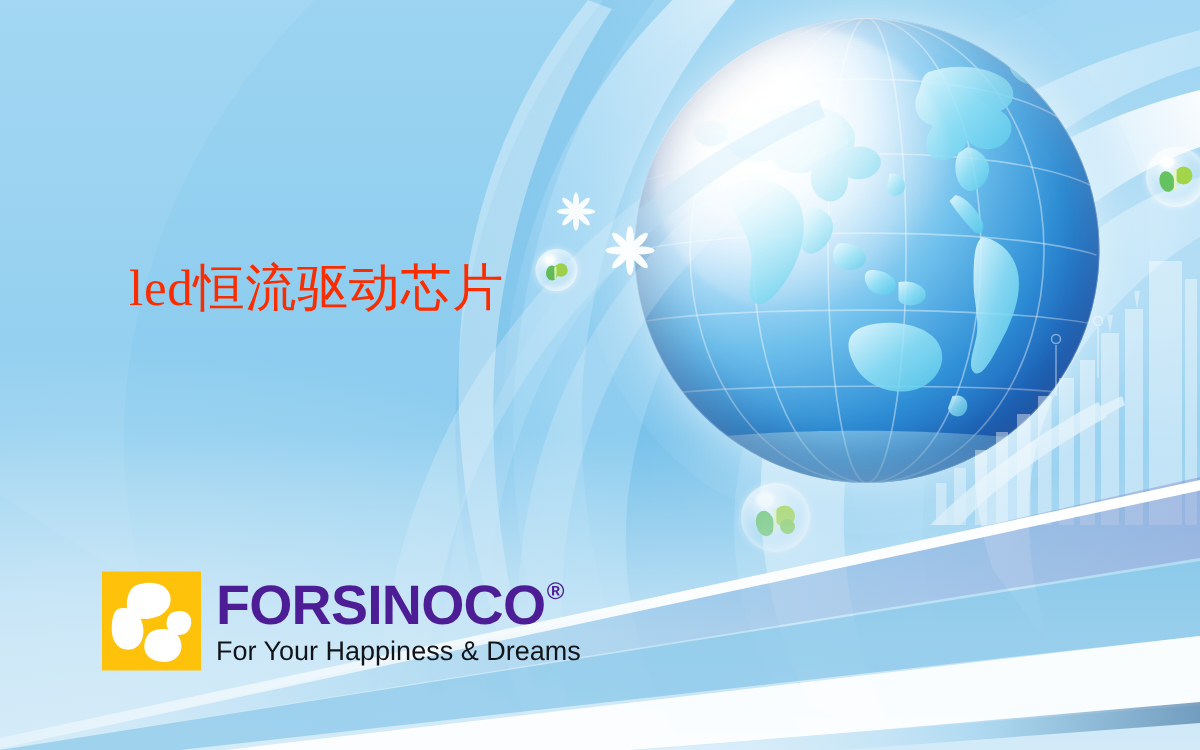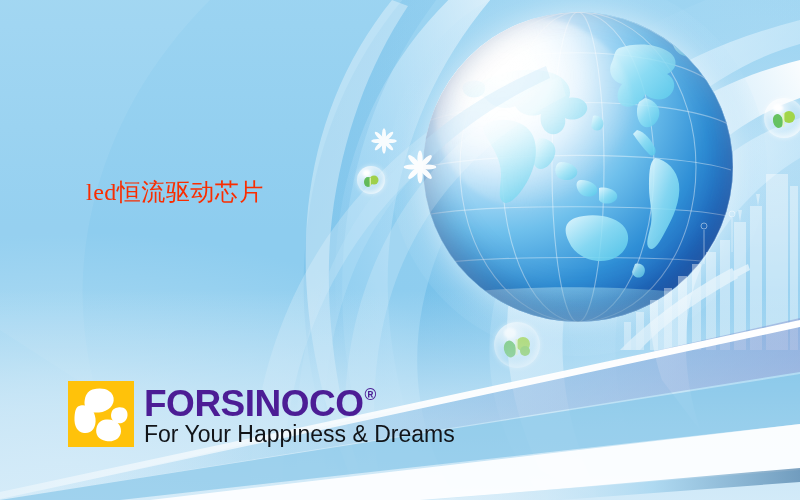--- a/index.html
+++ b/index.html
@@ -117,21 +117,21 @@
 
   
   .swoosh { position: absolute; inset: 0; }
   .swoosh svg { display: block; }
 
   
   .headline {
     position: absolute;
     left: 86px; top: 162px;
     color: #fa2d00;
-    font-size: 24px;
+    font-size: 34px;
     line-height: 61px;
     letter-spacing: 0.5px;
     white-space: nowrap;
     font-family: "Liberation Serif", "DejaVu Serif", serif;
   }
   .headline .l1 { display: block; }
   .headline .l2 { display: block; padding-left: 14px; }
 
   
   .logo {
@@ -165,21 +165,21 @@
   }
   .logo-name .reg {
     font-size: 16px;
     line-height: 16px;
     margin-top: 3px;
     margin-left: 1px;
     font-weight: bold;
   }
   .logo-tag {
     color: #111418;
-    font-size: 23px;
+    font-size: 18px;
     line-height: 20px;
     letter-spacing: 0px;
     white-space: nowrap;
     margin-top: 1px;
   }
 </style>
 </head>
 <body>
 
 <div id="banner">

